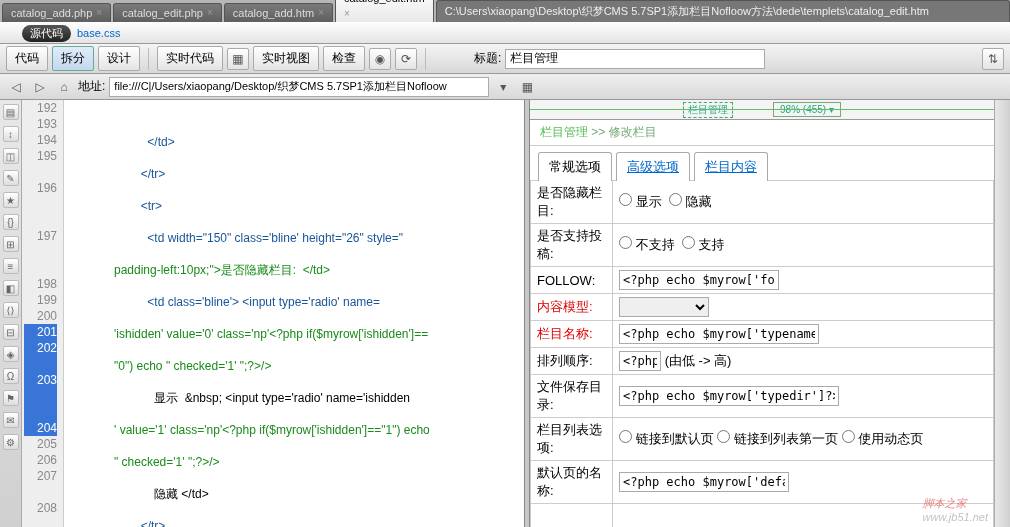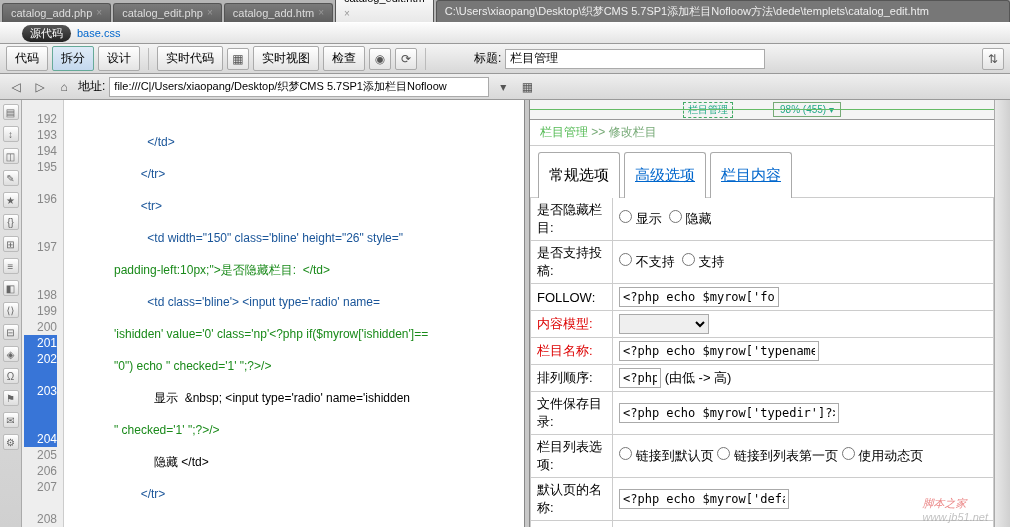--- a/index.html
+++ b/index.html
@@ -24,42 +24,42 @@
 
 .addr-bar { background: linear-gradient(#efefef,#d8d8d8); height: 26px; display: flex; align-items: center; padding: 0 6px; border-bottom: 1px solid #999; gap: 4px; }
 .addr-in { flex: 0 0 380px; border: 1px solid #aaa; height: 20px; padding: 0 4px; font-size: 11px; background: #fff; }
 .sm-icon { width: 20px; height: 20px; display: flex; align-items: center; justify-content: center; cursor: pointer; color: #555; }
 
 .main { display: flex; height: 427px; }
 .gutter { width: 22px; background: linear-gradient(#e8e8e8,#d0d0d0); border-right: 1px solid #aaa; display: flex; flex-direction: column; align-items: center; gap: 6px; padding-top: 4px; }
 .gicon { width: 16px; height: 16px; border: 1px solid #bbb; background: linear-gradient(#fff,#ddd); border-radius: 2px; cursor: pointer; font-size: 10px; display: flex; align-items: center; justify-content: center; color: #666; }
 
 .code-pane { width: 502px; background: #fff; display: flex; font-family: Consolas, monospace; font-size: 12px; overflow: hidden; }
-.lineno { background: #eee; color: #888; text-align: right; padding: 11px 6px 2px 2px; border-right: 1px solid #ccc; line-height: 16px; user-select: none; width: 42px; position: relative; }
+.lineno { background: #eee; color: #888; text-align: right; padding: 0 6px 2px 2px; border-right: 1px solid #ccc; line-height: 16px; user-select: none; width: 42px; position: relative; }
 .lineno .ln { height: 16px; }
 .lineno .hl { background: #3875d7; color: #fff; }
 .code { flex: 1; padding: 18px 4px; line-height: 16px; white-space: pre; overflow: hidden; margin-left: 46px; }
 .code .row { height: 16px; display: block; overflow: hidden; }
 .tag { color: #1a5599; }
 .val { color: #1a8a1a; }
 .txt { color: #000; }
 
 .split { width: 6px; background: #c8c8c8; border-left: 1px solid #888; border-right: 1px solid #888; cursor: col-resize; }
 
 .preview { flex: 1; background: #fff; position: relative; overflow: hidden; }
 .ruler { height: 20px; border-bottom: 1px solid #999; background: #f4f4f4; display: flex; align-items: center; justify-content: center; position: relative; }
 .rule-guide { color: #2a8; font-size: 10px; border: 1px dashed #4a6; padding: 0 4px; cursor: pointer; }
 .rule-box { border: 1px solid #7a7; color: #2a8; font-size: 10px; padding: 1px 6px; margin-left: 40px; }
 .rule-line { position: absolute; top: 9px; left: 0; right: 0; height: 1px; background: #6b6; }
 
 .crumb { padding: 4px 10px; color: #7a7; font-size: 12px; border-bottom: 1px solid #ccc; }
 .crumb a { color: #5b5; text-decoration: none; }
 
 .ptabs { display: flex; gap: 4px; padding: 6px 8px 0 8px; }
-.ptab { padding: 13px 10px; border: 1px solid #aaa; border-bottom: none; border-radius: 3px 3px 0 0; background: #fff; cursor: pointer; font-size: 15px; }
+.ptab { padding: 5px 10px; border: 1px solid #aaa; border-bottom: none; border-radius: 3px 3px 0 0; background: #fff; cursor: pointer; font-size: 13px; }
 .ptab.link { color: #06c; text-decoration: underline; }
 .ptab.active { background: #fff; font-weight: 400; }
 
 .form-tbl { width: 100%; border-collapse: collapse; margin-top: -1px; border-top: 1px solid #ccc; }
 .form-tbl td { border: 1px solid #ccc; padding: 3px 6px; font-size: 13px; vertical-align: middle; height: 26px; }
 .form-tbl td.lab { width: 82px; background: #fff; }
 .red { color: #d00; }
 .finput { border: 1px solid #aaa; height: 20px; padding: 0 3px; font-size: 12px; font-family: Consolas, monospace; }
 .fsel { border: 1px solid #aaa; height: 20px; width: 90px; }
 
@@ -176,20 +176,21 @@
     <div class="code">
 <span class="row"><span class="tag">          &lt;/td&gt;</span></span>
 <span class="row"><span class="tag">        &lt;/tr&gt;</span></span>
 <span class="row"><span class="tag">        &lt;tr&gt;</span></span>
 <span class="row"><span class="tag">          &lt;td width="150" class='bline' height="26" style="</span></span>
 <span class="row"><span class="val">padding-left:10px;"&gt;是否隐藏栏目:  &lt;/td&gt;</span></span>
 <span class="row"><span class="tag">          &lt;td class='bline'&gt; &lt;input type='radio' name=</span></span>
 <span class="row"><span class="val">'ishidden' value='0' class='np'&lt;?php if($myrow['ishidden']==</span></span>
 <span class="row"><span class="val">"0") echo " checked='1' ";?&gt;/&gt;</span></span>
 <span class="row"><span class="txt">            显示  &amp;nbsp; &lt;input type='radio' name='ishidden</span></span>
+<span class="row"><span class="val">' value='1' class='np'&lt;?php if($myrow['ishidden']=="1") echo</span></span>
 <span class="row"><span class="val">" checked='1' ";?&gt;/&gt;</span></span>
 <span class="row"><span class="txt">            隐藏 &lt;/td&gt;</span></span>
 <span class="row"><span class="tag">        &lt;/tr&gt;</span></span>
 
 
 
 
 
 
 

